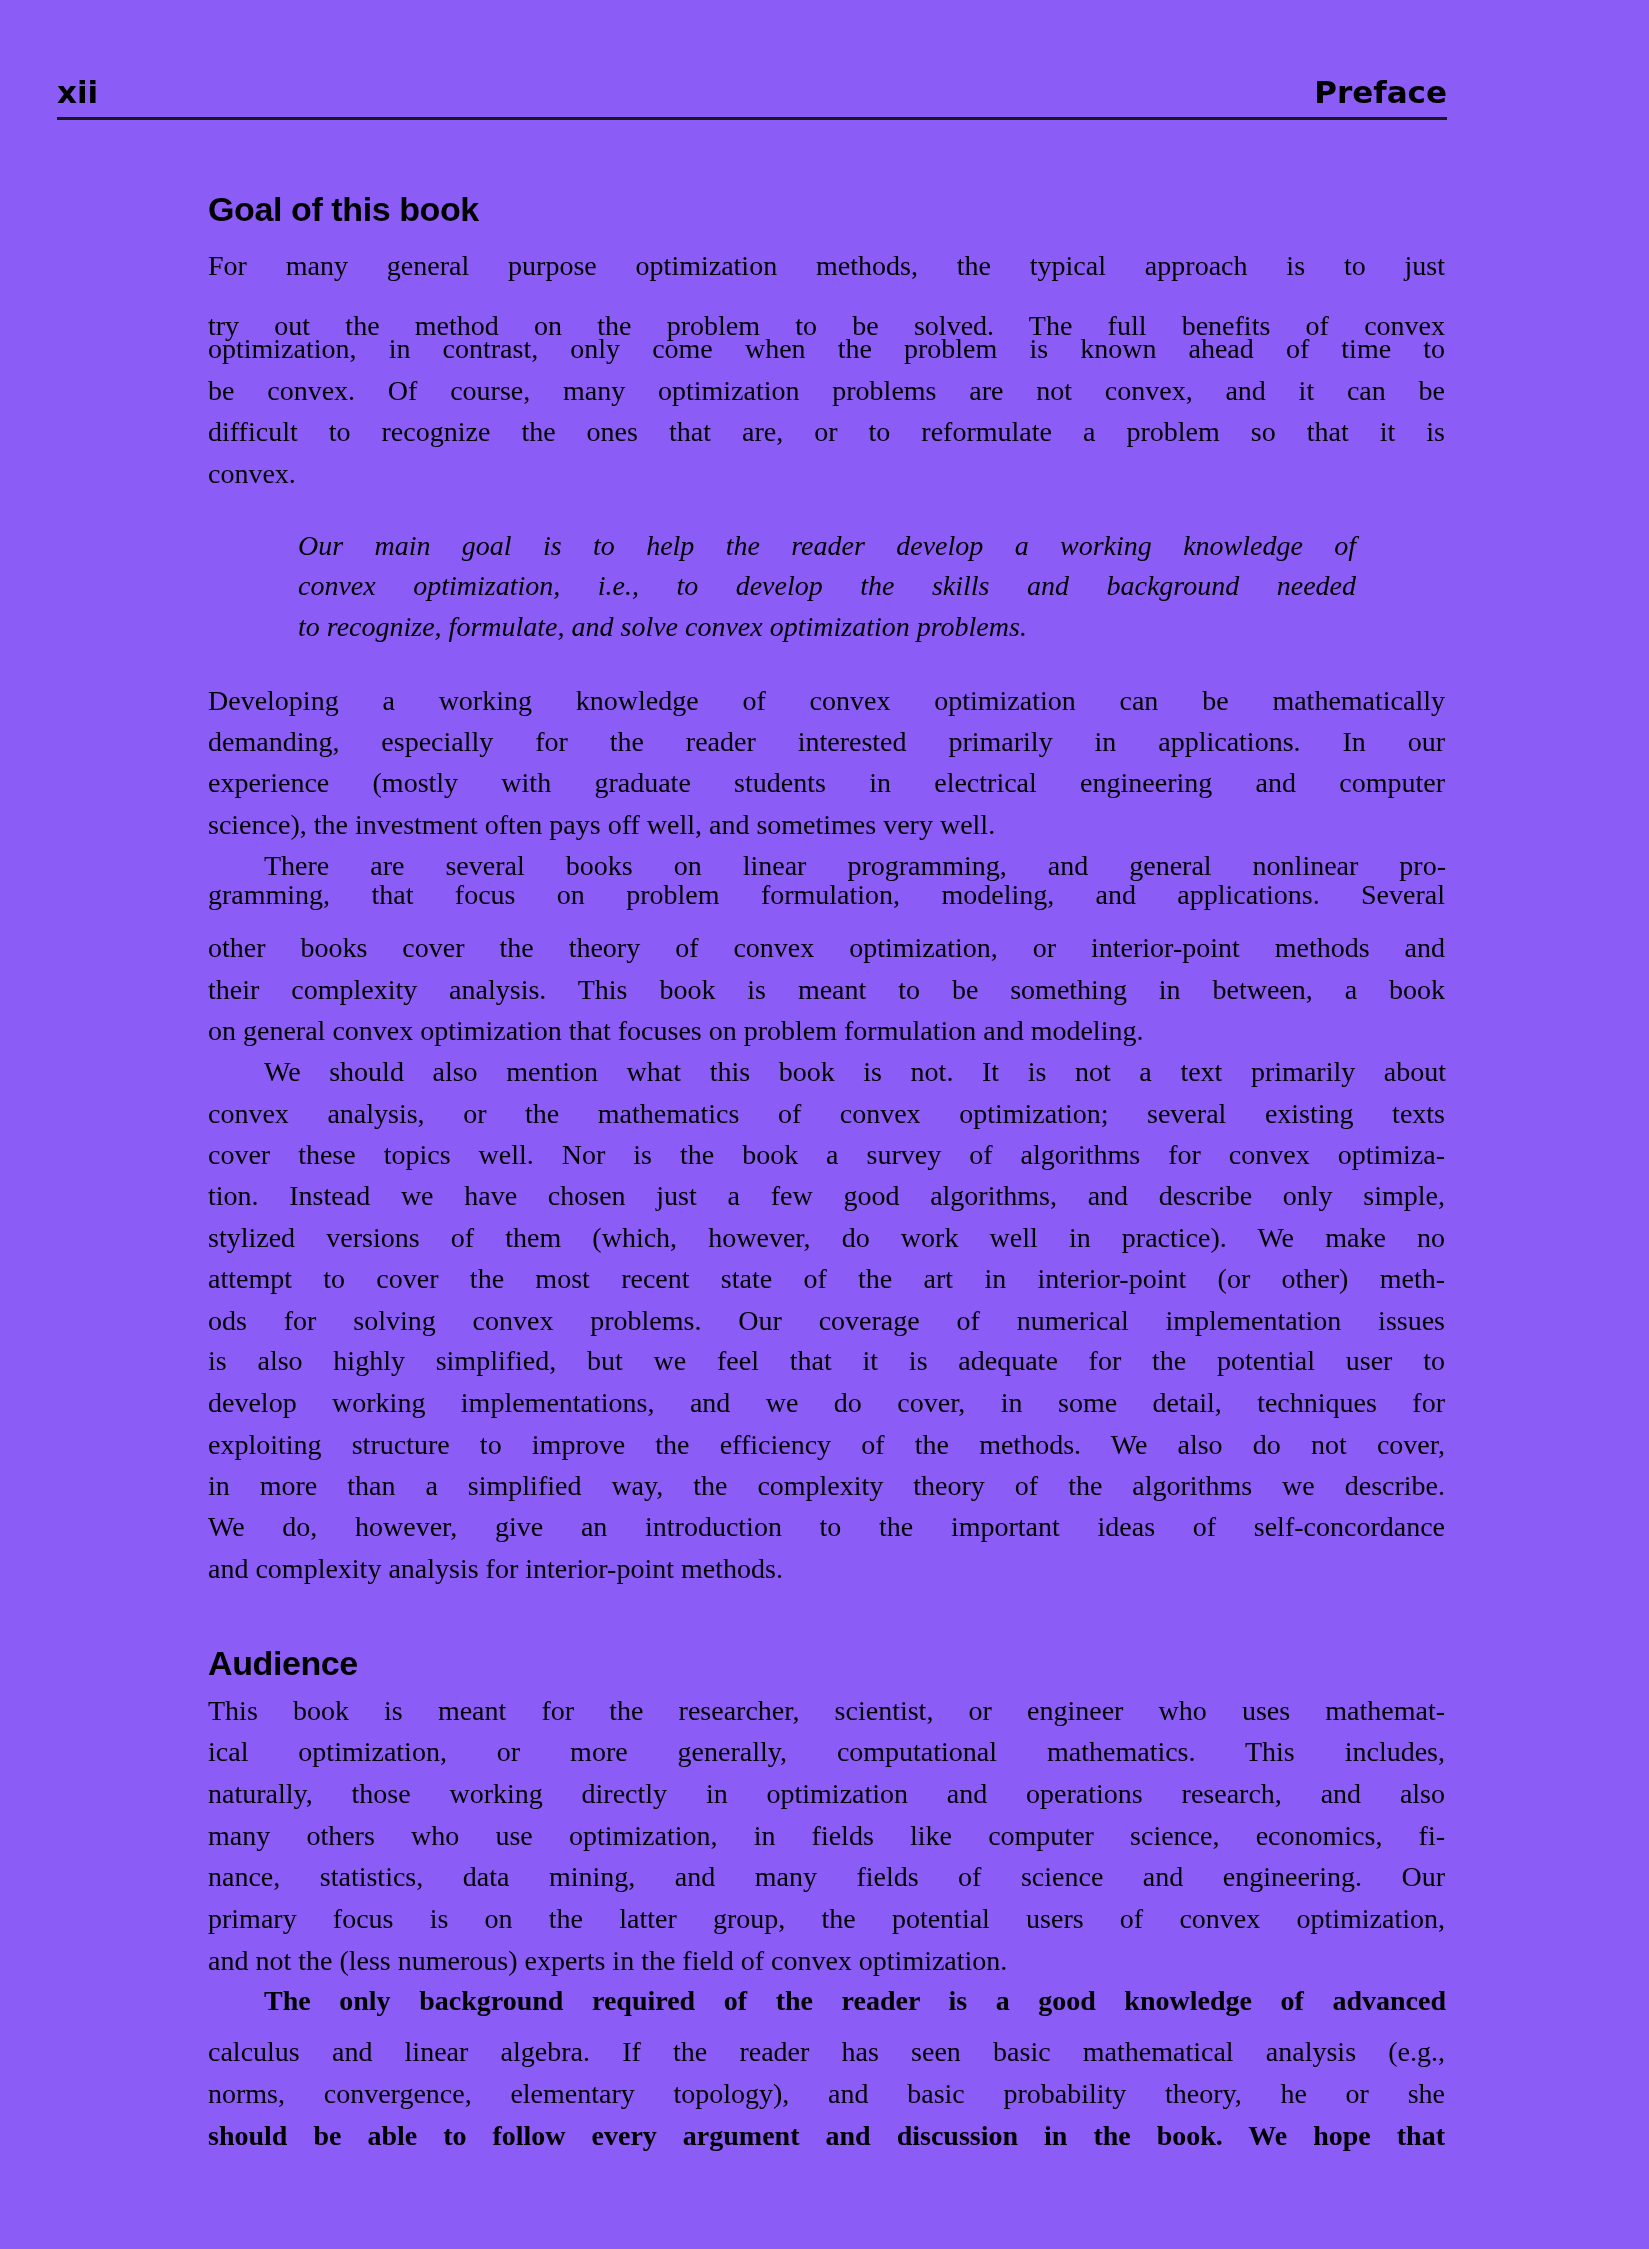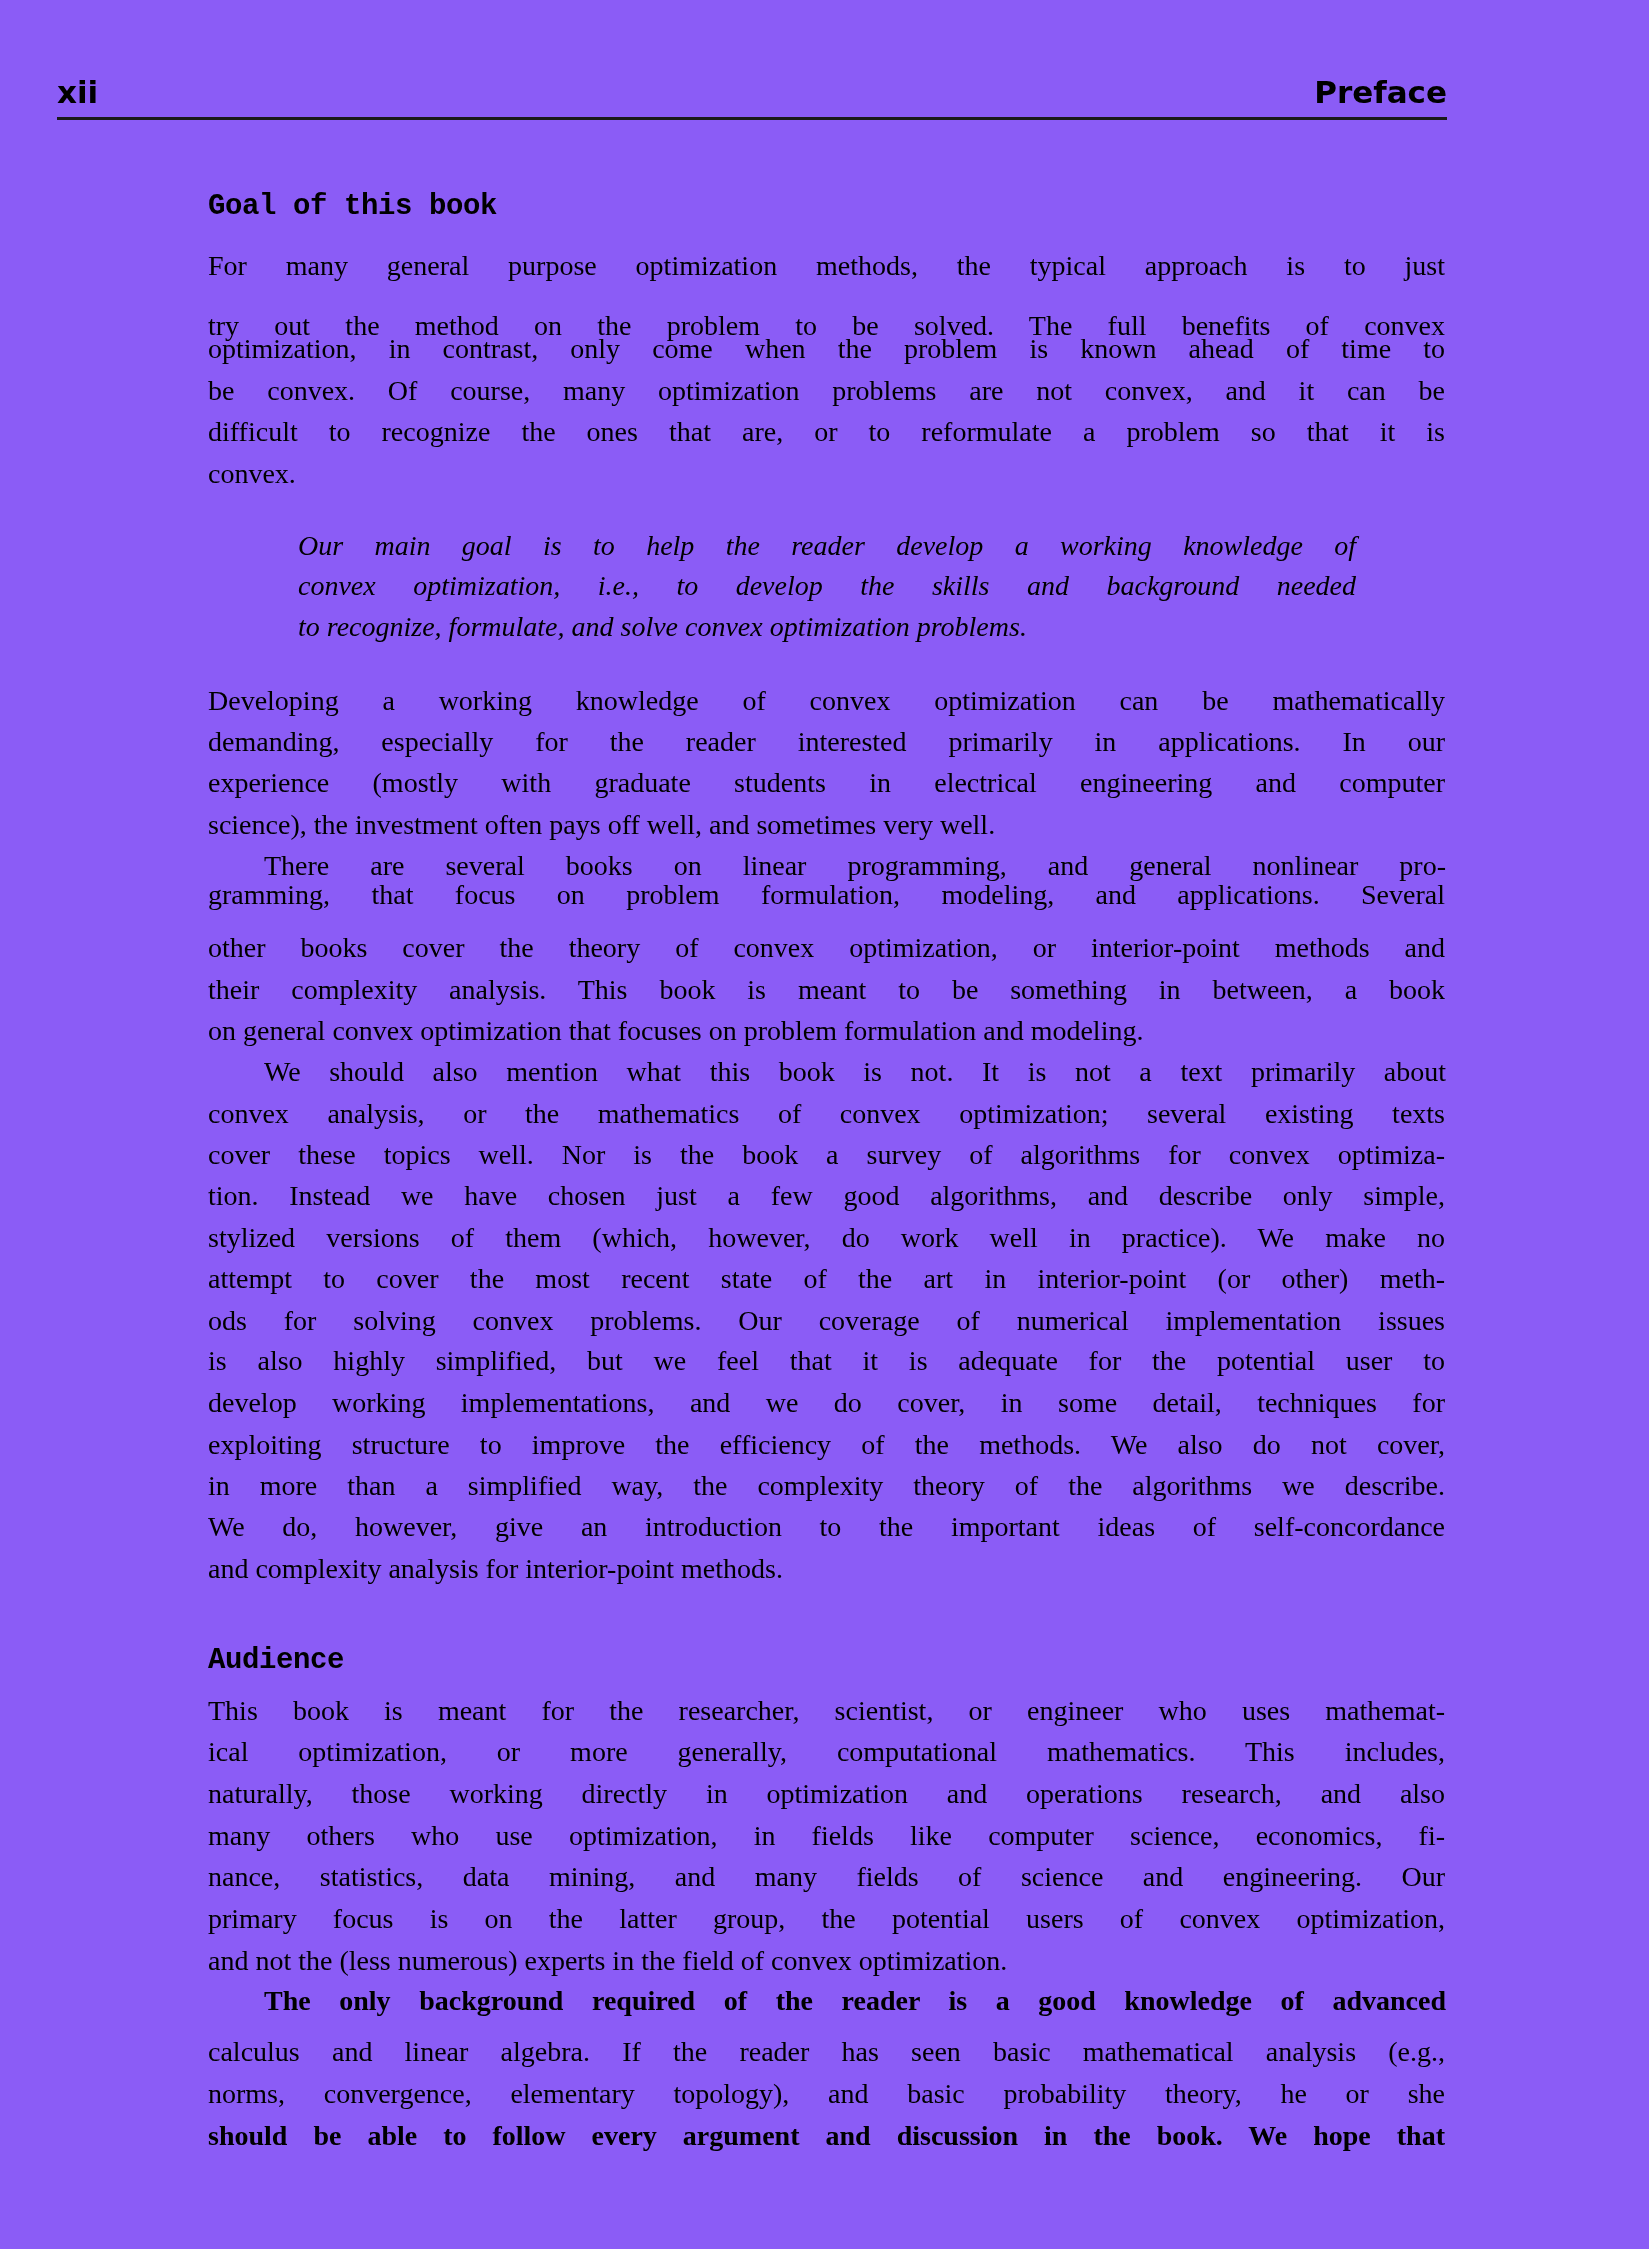--- a/index.html
+++ b/index.html
@@ -8,21 +8,21 @@
   .running-head {
     position: absolute; left: 57px; width: 1390px; top: 73px; height: 45px;
     font-family: "DejaVu Sans", "Liberation Sans", sans-serif; font-weight: bold; font-size: 31px;
   }
   .running-head .folio { position: absolute; left: 0; bottom: 10px; line-height: 1; }
   .running-head .title { position: absolute; right: 0; bottom: 10px; line-height: 1; }
   .head-rule { position: absolute; left: 57px; width: 1390px; top: 117px; height: 2.5px; background: #1a1a1a; }
 
   .section-heading {
     position: absolute; left: 208px;
-    font-family: Liberation Mono, monospace; font-weight: bold; font-size: 29px;
+    font-family: Liberation Sans, sans-serif; font-weight: bold; font-size: 34px;
     line-height: 1; letter-spacing: -0.4px;
   }
   .line {
     position: absolute; left: 208px; width: 1237px; height: 42px;
     font-family: "Liberation Serif", "DejaVu Serif", serif; font-size: 28px; line-height: 1;
     white-space: nowrap; text-align: justify; text-align-last: justify;
   }
   .line.last { text-align-last: left; }
   .line.indent { padding-left: 56px; width: 1182px; }
   .line.quote { left: 298px; width: 1058px; font-style: italic; }

